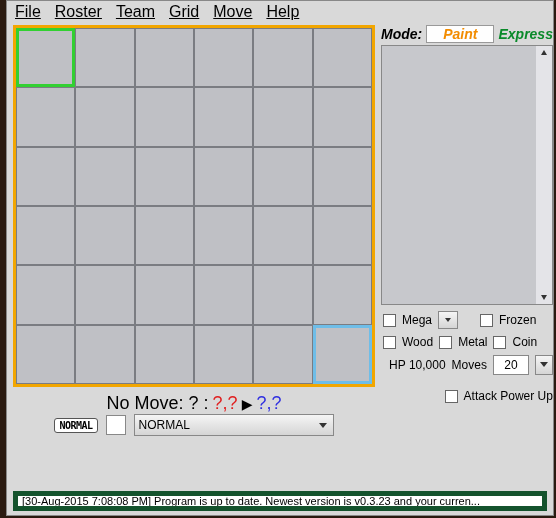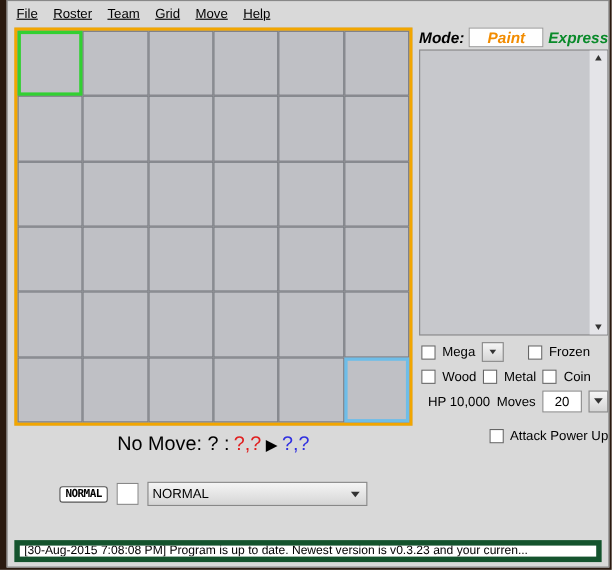--- a/index.html
+++ b/index.html
@@ -4,34 +4,34 @@
 <style>
   * { box-sizing: border-box; margin: 0; padding: 0; }
   body { font-family: Arial, sans-serif; font-size: 12px; background: #2a1a10; width: 556px; height: 518px; overflow: hidden; }
   .window { position: absolute; left: 6px; top: 0; width: 548px; height: 516px; background: #d9d9d9; border: 1px solid #888; display: flex; flex-direction: column; }
   .titlebar { height: 30px; background: #fff; display: flex; align-items: center; padding: 0 8px; gap: 6px; }
   .titlebar-icon { width: 16px; height: 16px; border-radius: 50%; background: radial-gradient(circle at 40% 40%, #e03030 0 40%, #f0c000 40% 70%, #2070d0 70%); }
   .titlebar-text { flex: 1; font-size: 12px; color: #000; }
   .winbtns { display: flex; gap: 2px; }
   .winbtn { width: 44px; height: 28px; display: flex; align-items: center; justify-content: center; color: #222; cursor: pointer; }
   .winbtn svg { width: 11px; height: 11px; }
-  .menubar { height: 22px; display: flex; align-items: center; padding: 0 8px; gap: 14px; color: #000; font-size: 12px; }
+  .menubar { height: 22px; display: flex; align-items: center; padding: 0 8px; gap: 14px; color: #000; font-size: 16px; }
   .menubar span { text-decoration: underline; text-decoration-color: #000; cursor: pointer; }
   .content { flex: 1; display: flex; padding: 2px 6px 2px 6px; gap: 6px; }
   .left { display: flex; flex-direction: column; align-items: center; }
   .gridwrap { width: 362px; height: 362px; border: 3px solid #f2a600; background: #bfc0c5; position: relative; }
   .gridtable { width: 100%; height: 100%; display: grid; grid-template-columns: repeat(6,1fr); grid-template-rows: repeat(6,1fr); }
   .cell { border: 1px solid #7a7c82; }
   .sel-green { position: absolute; border: 3px solid #32d032; }
   .sel-blue  { position: absolute; border: 3px solid #6ebde8; }
   .nomove { margin-top: 6px; font-size: 18px; color: #000; display: flex; align-items: center; gap: 4px; }
   .nomove .red { color: #e02020; }
   .nomove .blue { color: #3030e0; }
   .nomove .tri { font-size: 14px; }
-  .row2 { margin-top: 24px; display: flex; align-items: center; gap: 8px; justify-content: center; }
+  .row2 { margin-top: 0; display: flex; align-items: center; gap: 8px; justify-content: center; }
   .badge { border: 1px solid #555; border-radius: 3px; padding: 1px 4px; font-family: monospace; font-weight: bold; font-size: 10px; background: #fff; letter-spacing: -0.5px; }
   .colorbox { width: 20px; height: 20px; background: #fff; border: 1px solid #888; }
   .combo { width: 200px; height: 22px; border: 1px solid #888; background: linear-gradient(#f5f5f5, #d5d5d5); display: flex; align-items: center; padding: 0 4px; position: relative; cursor: pointer; }
   .combo::after { content: ""; position: absolute; right: 6px; top: 8px; border: 4px solid transparent; border-top: 5px solid #333; }
   .right { flex: 1; display: flex; flex-direction: column; }
   .moderow { display: flex; align-items: center; gap: 4px; font-size: 14px; font-weight: bold; font-style: italic; }
   .mode-paint { color: #f28c00; border: 1px solid #999; padding: 0 16px; background: #fefefe; cursor: pointer; }
   .mode-express { color: #0a8a2a; cursor: pointer; }
   .palette { margin-top: 2px; flex: none; height: 260px; border: 1px solid #888; background: #c7c8cc; position: relative; }
   .vscroll { position: absolute; right: 0; top: 0; bottom: 0; width: 16px; background: #e4e4e8; display: flex; flex-direction: column; justify-content: space-between; align-items: center; }

